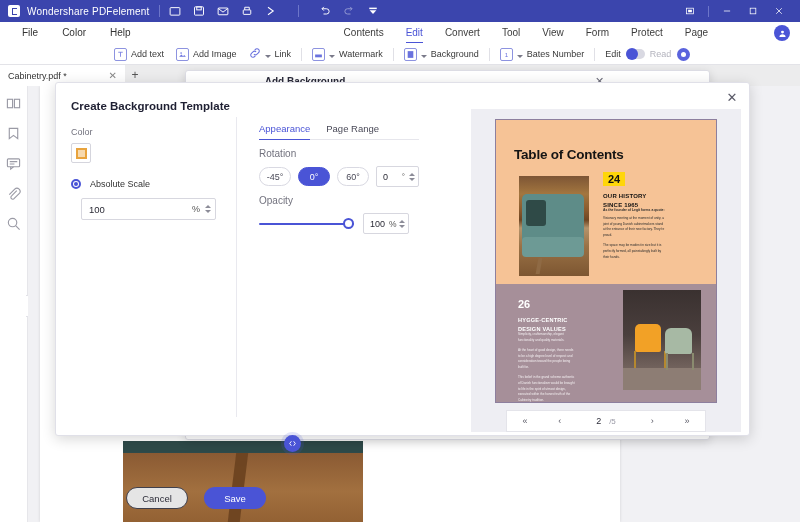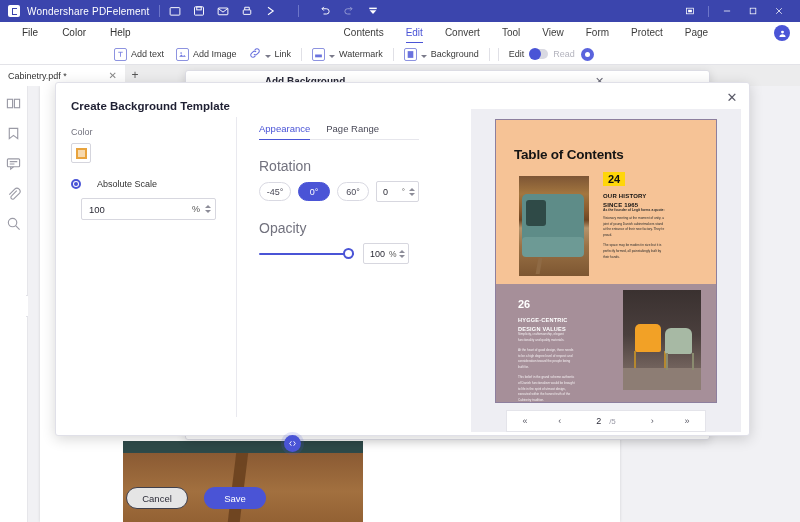--- a/index.html
+++ b/index.html
@@ -133,21 +133,21 @@
   .dlg-title { position:absolute; left:15px; top:17px; font-size:11.5px; font-weight:bold; color:#1f2033; }
 
   
   .col-left { position:absolute; left:15px; top:44px; width:155px; }
   .field-label { font-size:9px; color:#72727e; margin-bottom:6px; }
   .color-swatch {
     width:20px; height:20px; border:1px solid #d5d5dd; border-radius:2px; background:#fff;
     display:flex; align-items:center; justify-content:center;
   }
   .color-swatch i { width:11px;height:11px;border:2px solid #e8a33d;background:#f7d9ad; }
-  .radio-row { display:flex; align-items:center; gap:16px; margin-top:16px; }
+  .radio-row { display:flex; align-items:center; gap:9px; margin-top:16px; }
   .radio { width:10px;height:10px;border-radius:50%;border:2px solid #4a54d6;background:#fff;
            display:flex;align-items:center;justify-content:center;}
   .radio i { width:4px;height:4px;border-radius:50%;background:#4a54d6; }
   .radio-label { font-size:9px; color:#333; }
   .num-input {
     margin-top:9px; margin-left:10px; width:135px; height:22px; border:1px solid #d7d7df; border-radius:2px;
     display:flex; align-items:center; padding:0 4px 0 7px; background:#fff;
   }
   .num-input .val { font-size:9.5px; color:#2a2a35; flex:1; }
   .num-input .unit { font-size:9px; color:#555; margin-right:5px; }
@@ -163,21 +163,21 @@
     box-shadow:0 0 0 3px rgba(74,84,214,.16);
   }
   .split-handle svg { width:9px; height:9px; }
 
   
   .col-mid { position:absolute; left:203px; top:40px; width:160px; }
   .tabs-row { display:flex; gap:0; border-bottom:1px solid #e6e6ec; }
   .mtab { font-size:9.5px; color:#4a4a58; padding:0 4px 5px 0; margin-right:12px; position:relative; }
   .mtab.active { color:#4a54d6; }
   .mtab.active::after { content:""; position:absolute; left:0; right:4px; bottom:-1px; height:1.5px; background:#4a54d6; }
-  .sec-label { font-size:14px; color:#72727e; margin-top:18px; margin-bottom:7px; }
+  .sec-label { font-size:10px; color:#72727e; margin-top:8px; margin-bottom:7px; }
   .rot-row { display:flex; align-items:center; gap:7px; }
   .pill {
     width:33px; height:19px; border-radius:10px; border:1px solid #d9d9e2; background:#fff;
     display:flex; align-items:center; justify-content:center; font-size:9px; color:#4a4a58;
   }
   .pill.on { background:#4a54d6; border-color:#4a54d6; color:#fff; }
   .rot-input {
     width:44px; height:21px; border:1px solid #d7d7df; border-radius:2px; background:#fff;
     display:flex; align-items:center; padding:0 3px 0 6px;
   }
@@ -422,20 +422,29 @@
     <div class="tool">
       <div class="tool-box">
           <svg viewBox="0 0 16 16" fill="#6a72de">
             <rect x="3" y="2" width="10" height="12"></rect>
           </svg>
         </div>
       <i class="caret"></i>
       <span class="tool-label">Background</span>
     </div>
     <div class="t-sep"></div>
+    <div class="tool">
+      <div class="tool-box">
+          <svg viewBox="0 0 16 16" fill="#6a72de">
+            <text x="5" y="12" font-size="11" font-family="Liberation Sans">1</text>
+          </svg>
+        </div>
+      <i class="caret"></i>
+      <span class="tool-label">Bates Number</span>
+    </div>
     <div class="t-sep"></div>
     <div class="toggle-wrap">
       <span class="tool-label">Edit</span>
       <div class="tg"></div>
       <span class="tool-label dim">Read</span>
     </div>
     <div class="tool">
       <div class="gear-ring">
           <i></i>
         </div>

